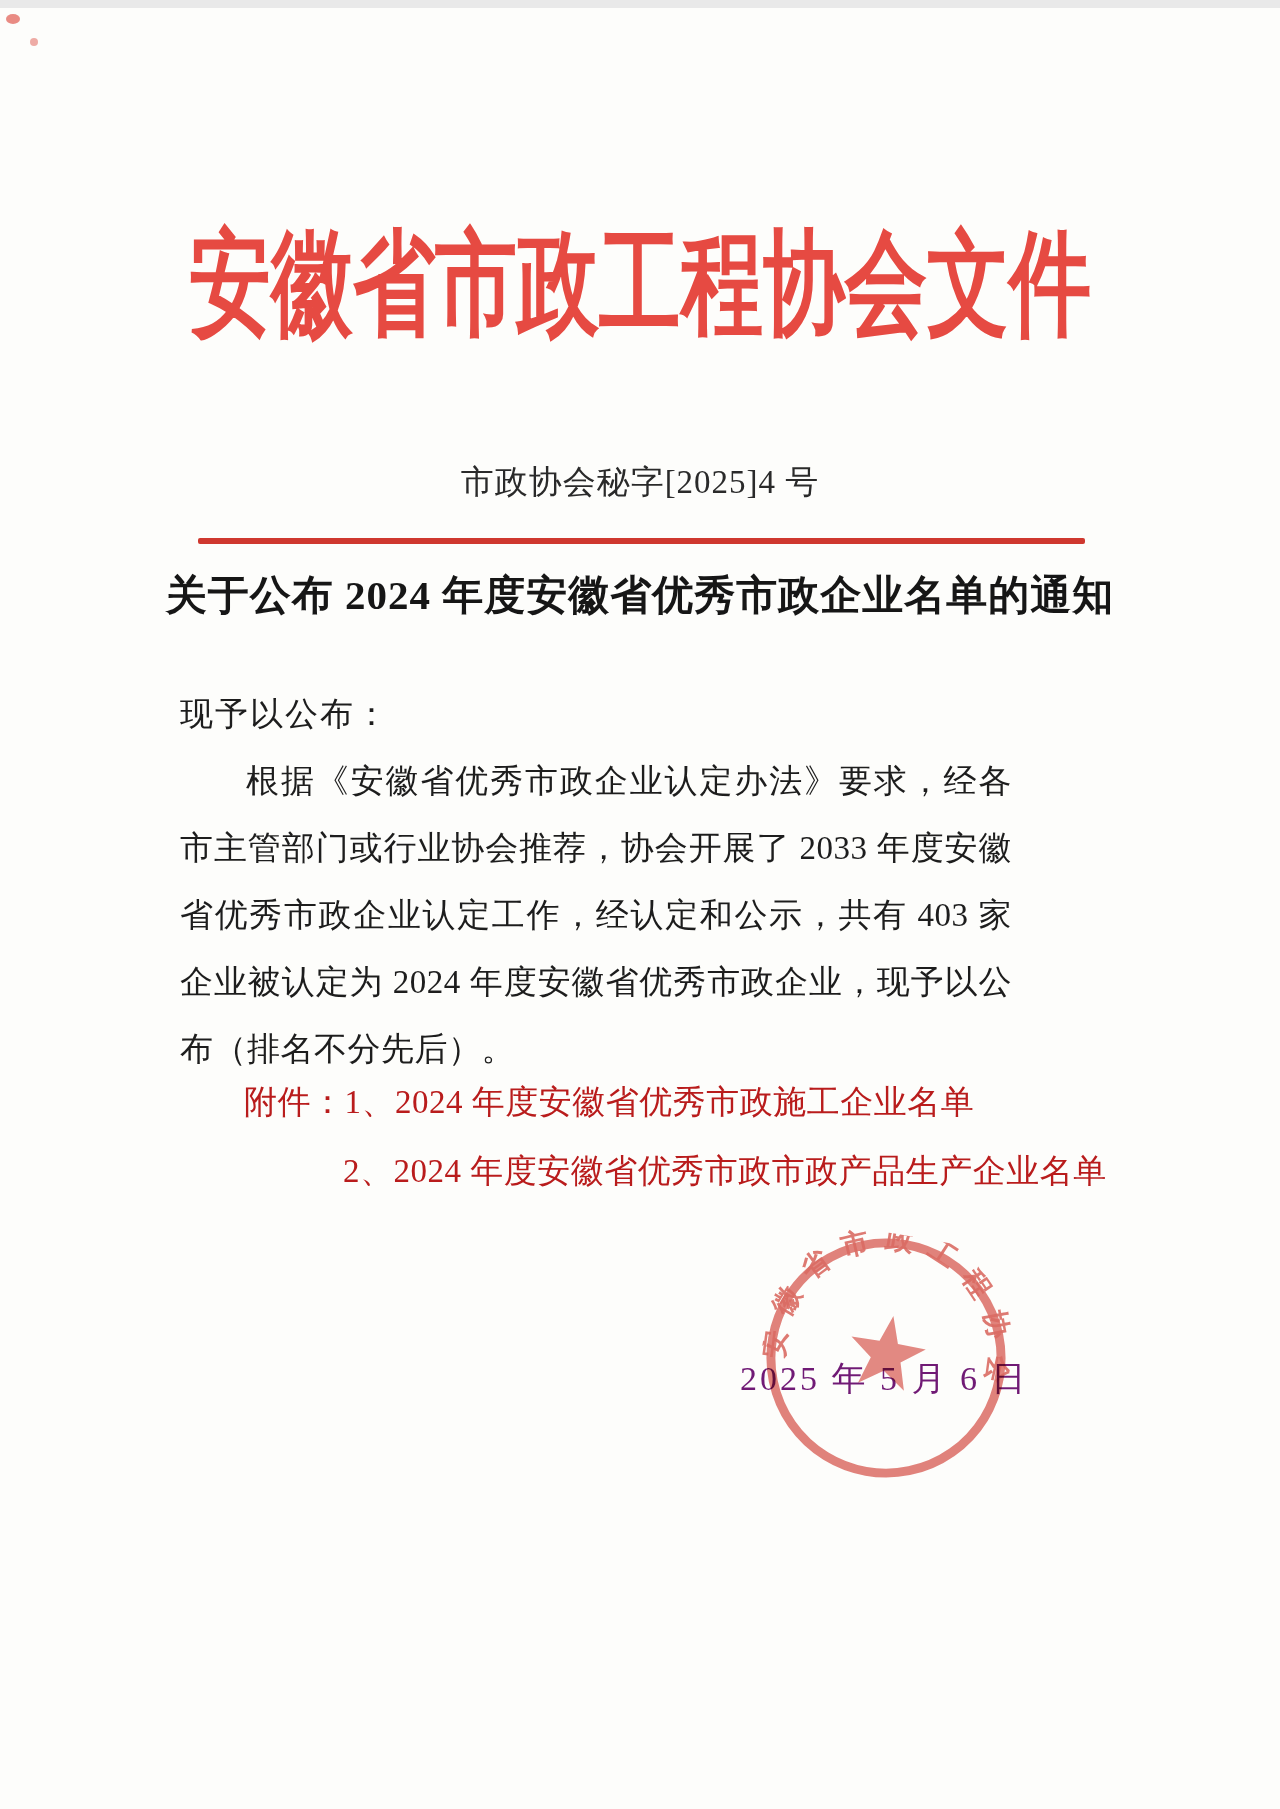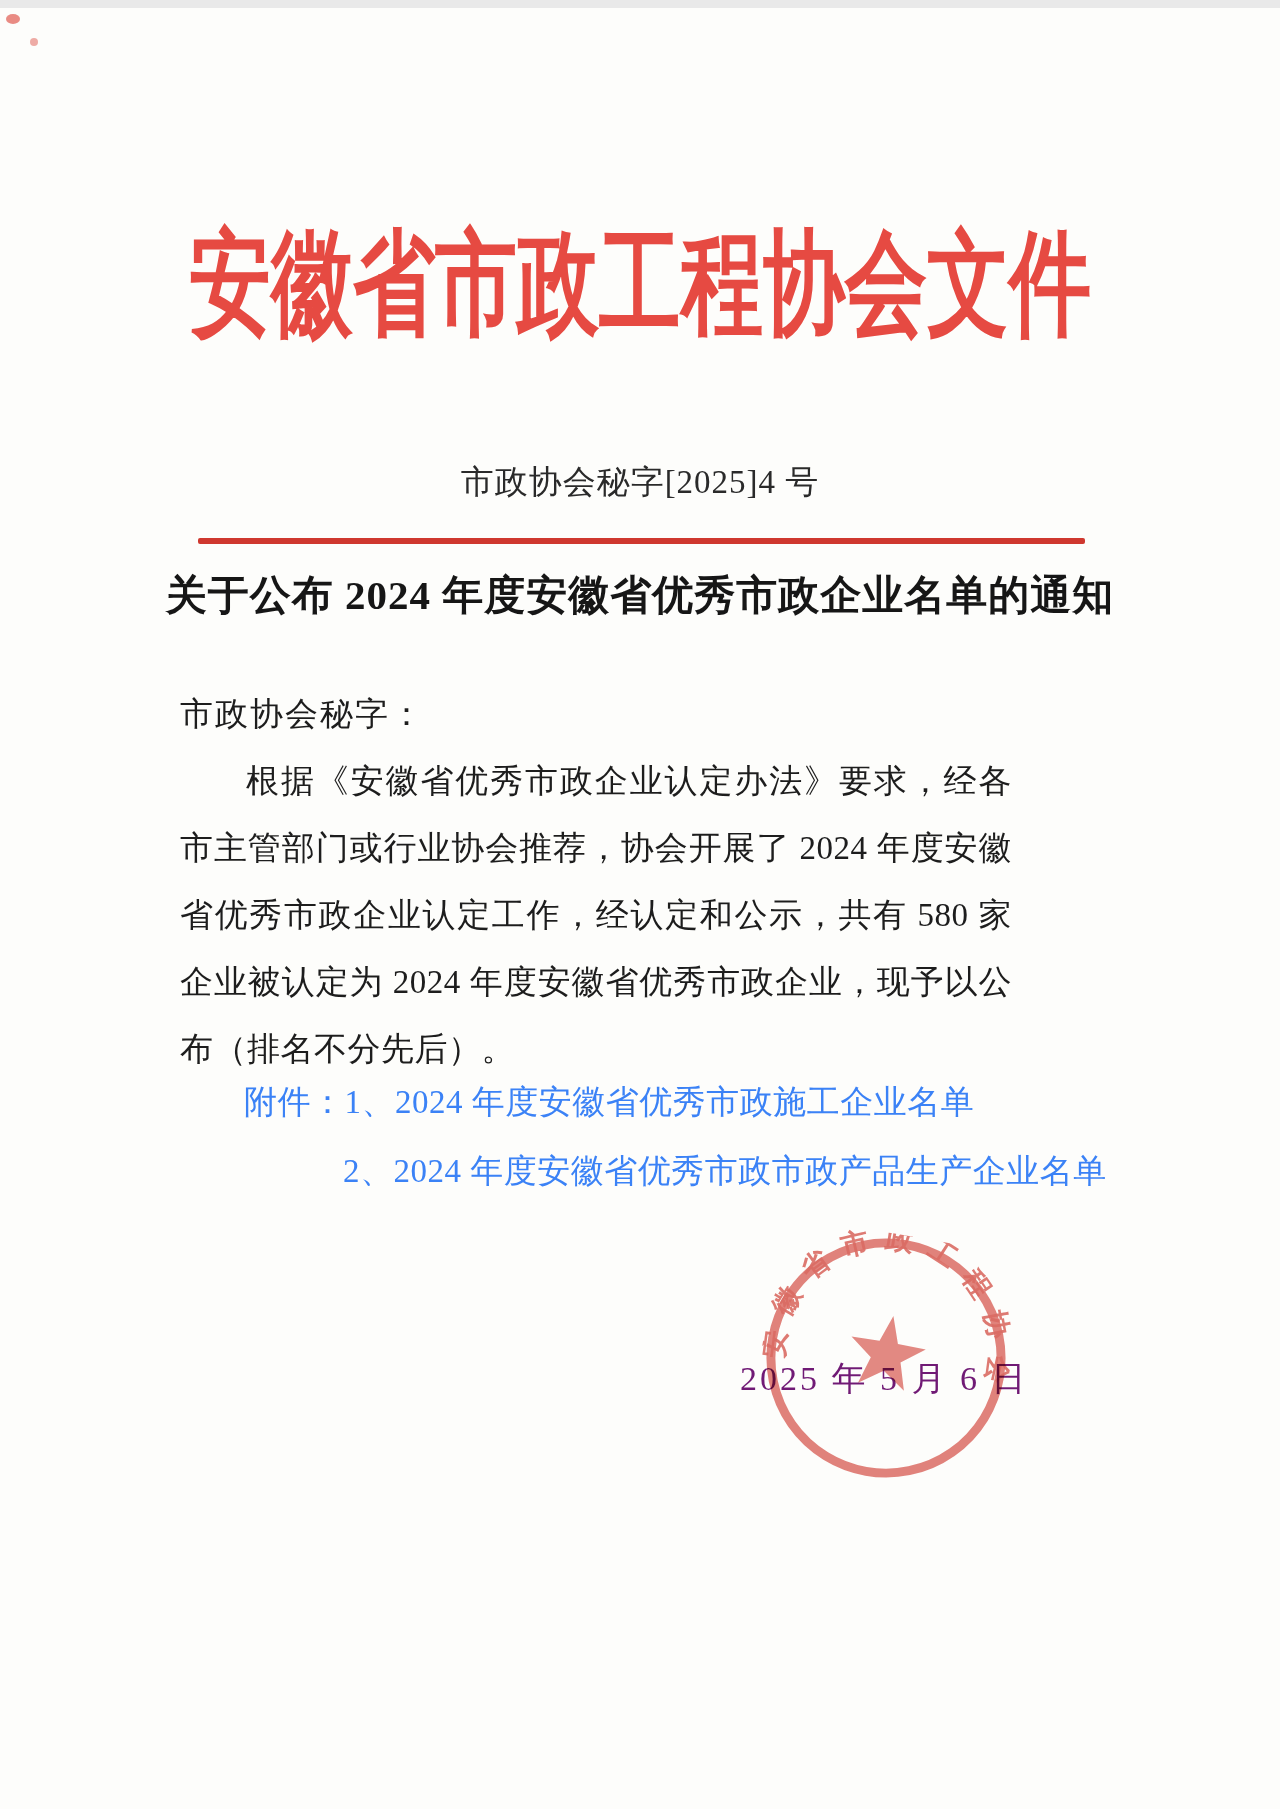--- a/index.html
+++ b/index.html
@@ -87,21 +87,21 @@
     text-indent: 2em;
     color: #1d1d1d;
     letter-spacing: 0.5px;
   }
   .attachments {
     position: absolute;
     top: 1060px;
     left: 244px;
     font-size: 33px;
     line-height: 69px;
-    color: #3b82f6;
+    color: #b91c1c;
     letter-spacing: 0.5px;
   }
   .attach-row { white-space: nowrap; }
   .attach-row.indent { padding-left: 3em; }
   .date {
     position: absolute;
     top: 1348px;
     left: 740px;
     font-size: 34px;
     color: #701a75;
@@ -140,23 +140,23 @@
   <div class="org-title-wrap">
     <span class="org-title">安徽省市政工程协会文件</span>
   </div>
 
   <div class="doc-number">市政协会秘字[2025]4 号</div>
 
   <div class="red-line"></div>
 
   <h1 class="notice-title">关于公布 2024 年度安徽省优秀市政企业名单的通知</h1>
 
-  <div class="salutation">市政协会秘字：</div>
+  <div class="salutation">现予以公布：</div>
 
-  <p class="paragraph">根据《安徽省优秀市政企业认定办法》要求，经各市主管部门或行业协会推荐，协会开展了 2024 年度安徽省优秀市政企业认定工作，经认定和公示，共有 580 家企业被认定为 2024 年度安徽省优秀市政企业，现予以公布（排名不分先后）。</p>
+  <p class="paragraph">根据《安徽省优秀市政企业认定办法》要求，经各市主管部门或行业协会推荐，协会开展了 2033 年度安徽省优秀市政企业认定工作，经认定和公示，共有 403 家企业被认定为 2024 年度安徽省优秀市政企业，现予以公布（排名不分先后）。</p>
 
   <div class="attachments">
     <div class="attach-row">
       <span>附件：</span><span>1、2024 年度安徽省优秀市政施工企业名单</span>
     </div>
     <div class="attach-row indent">
       <span>2、2024 年度安徽省优秀市政市政产品生产企业名单</span>
     </div>
   </div>
 

